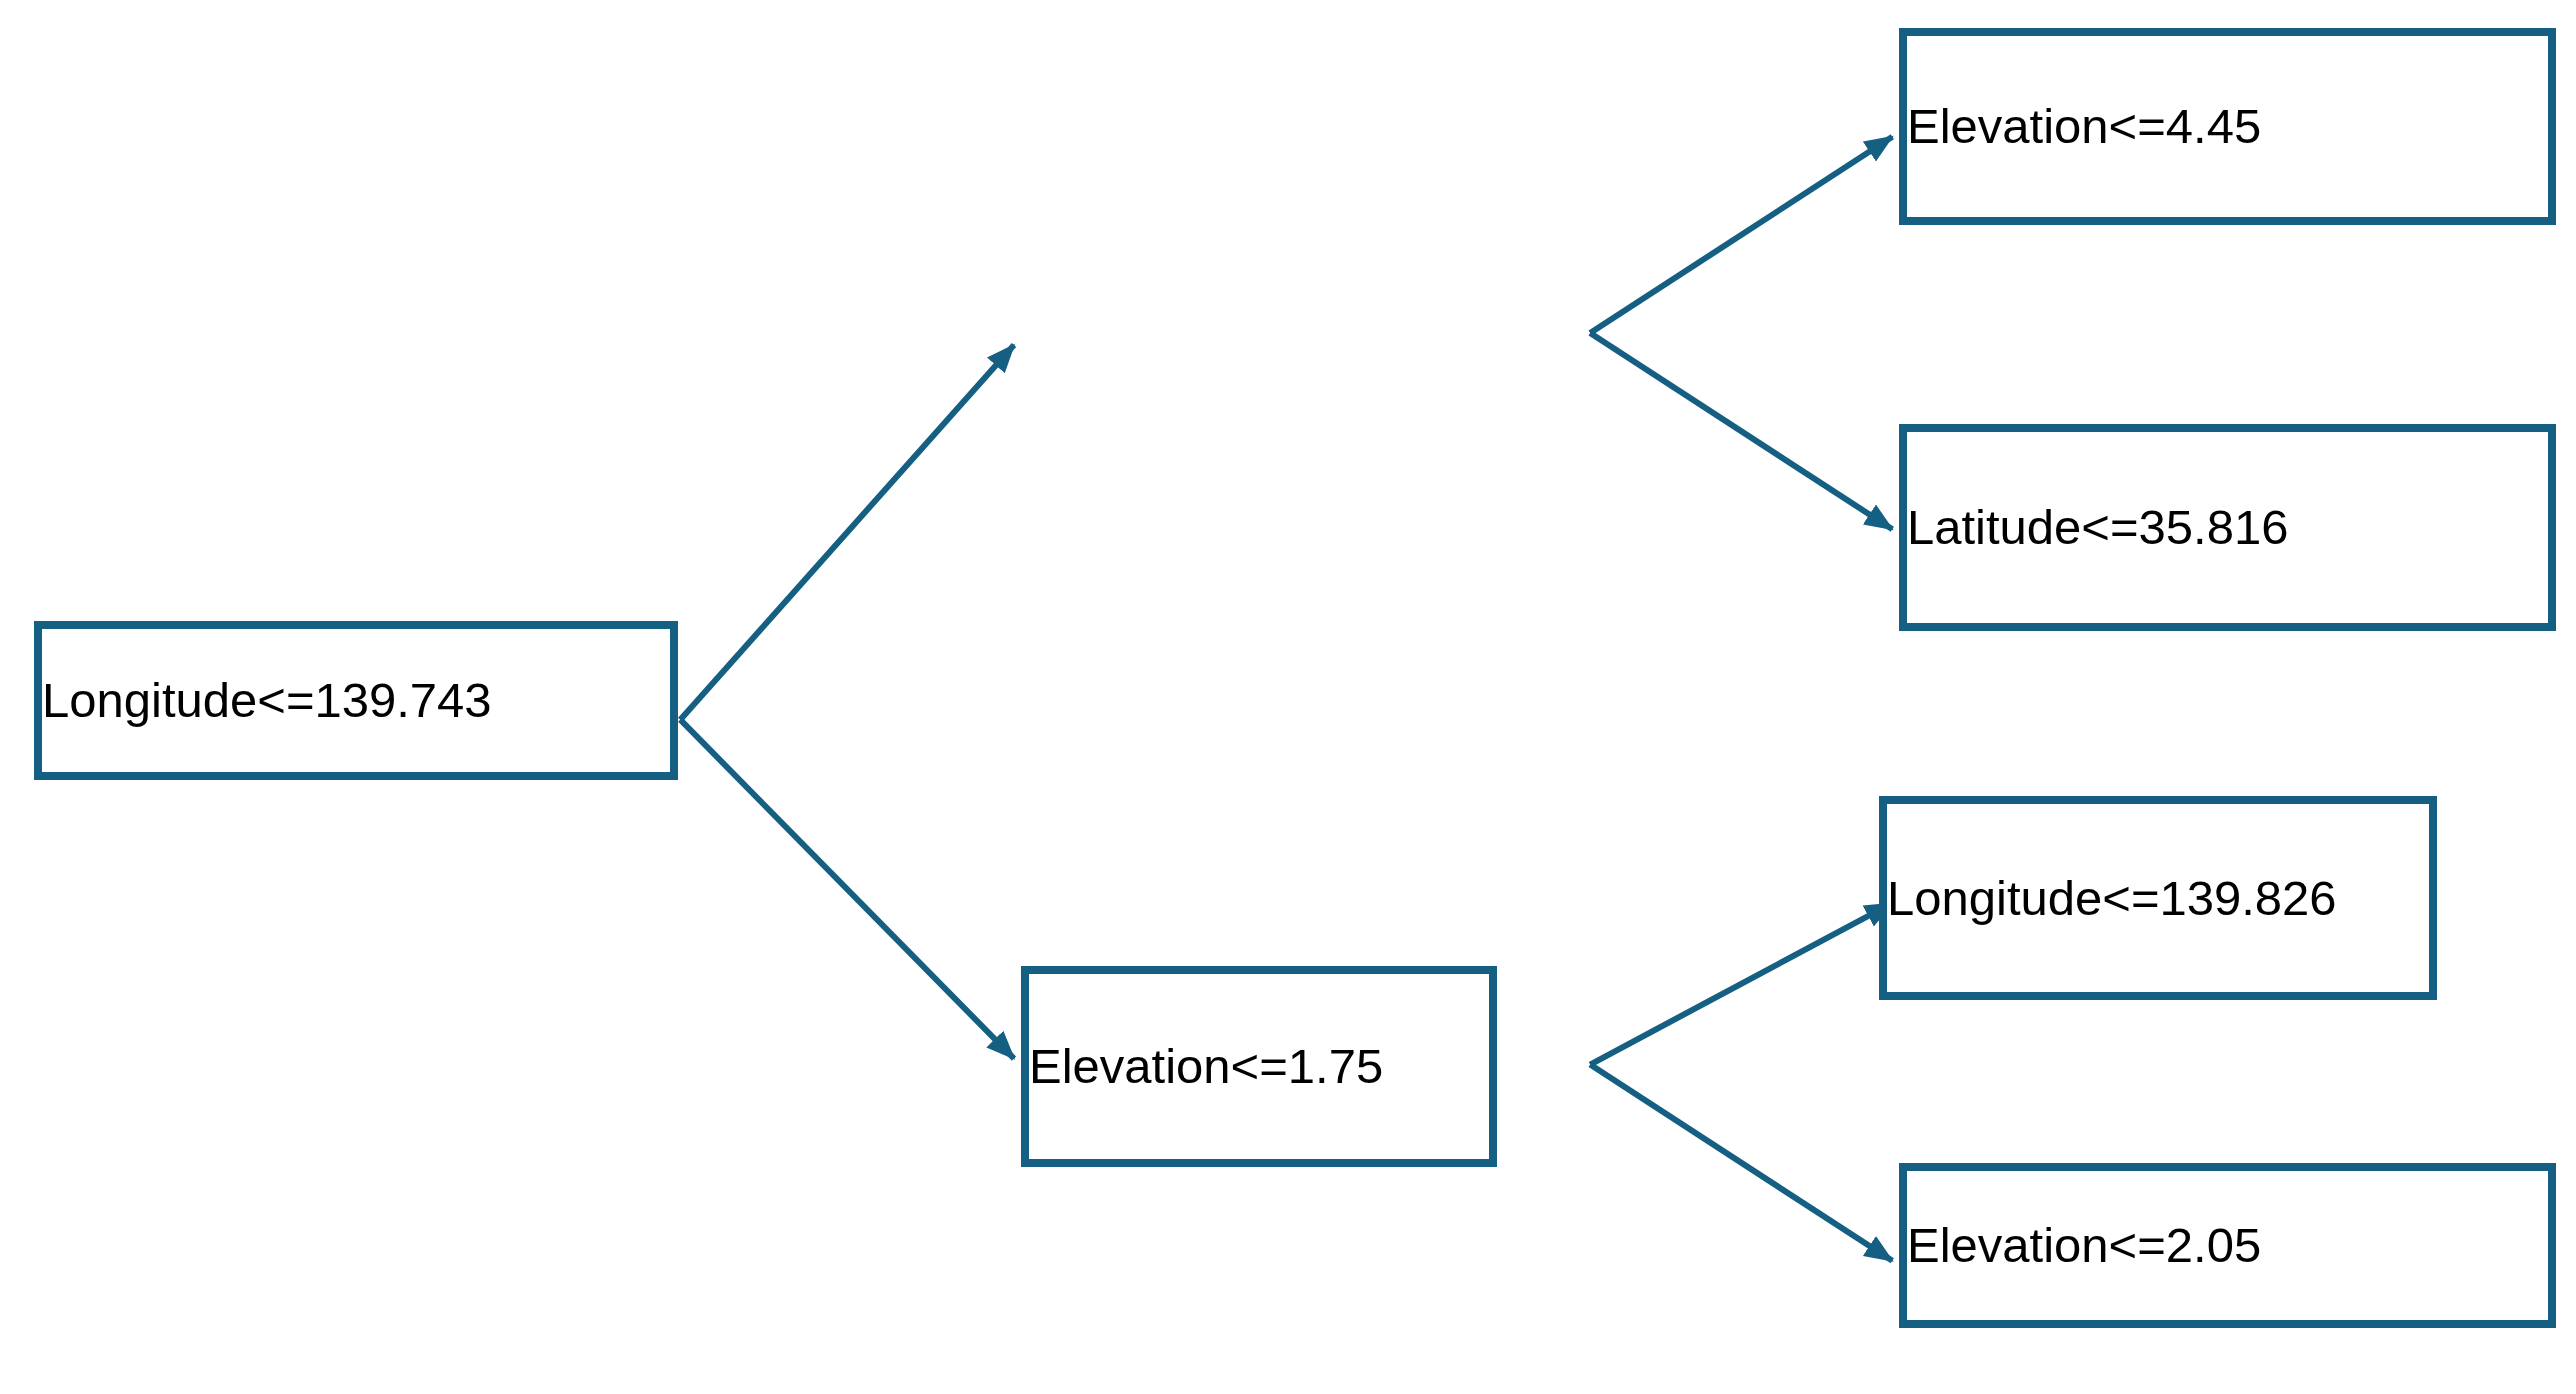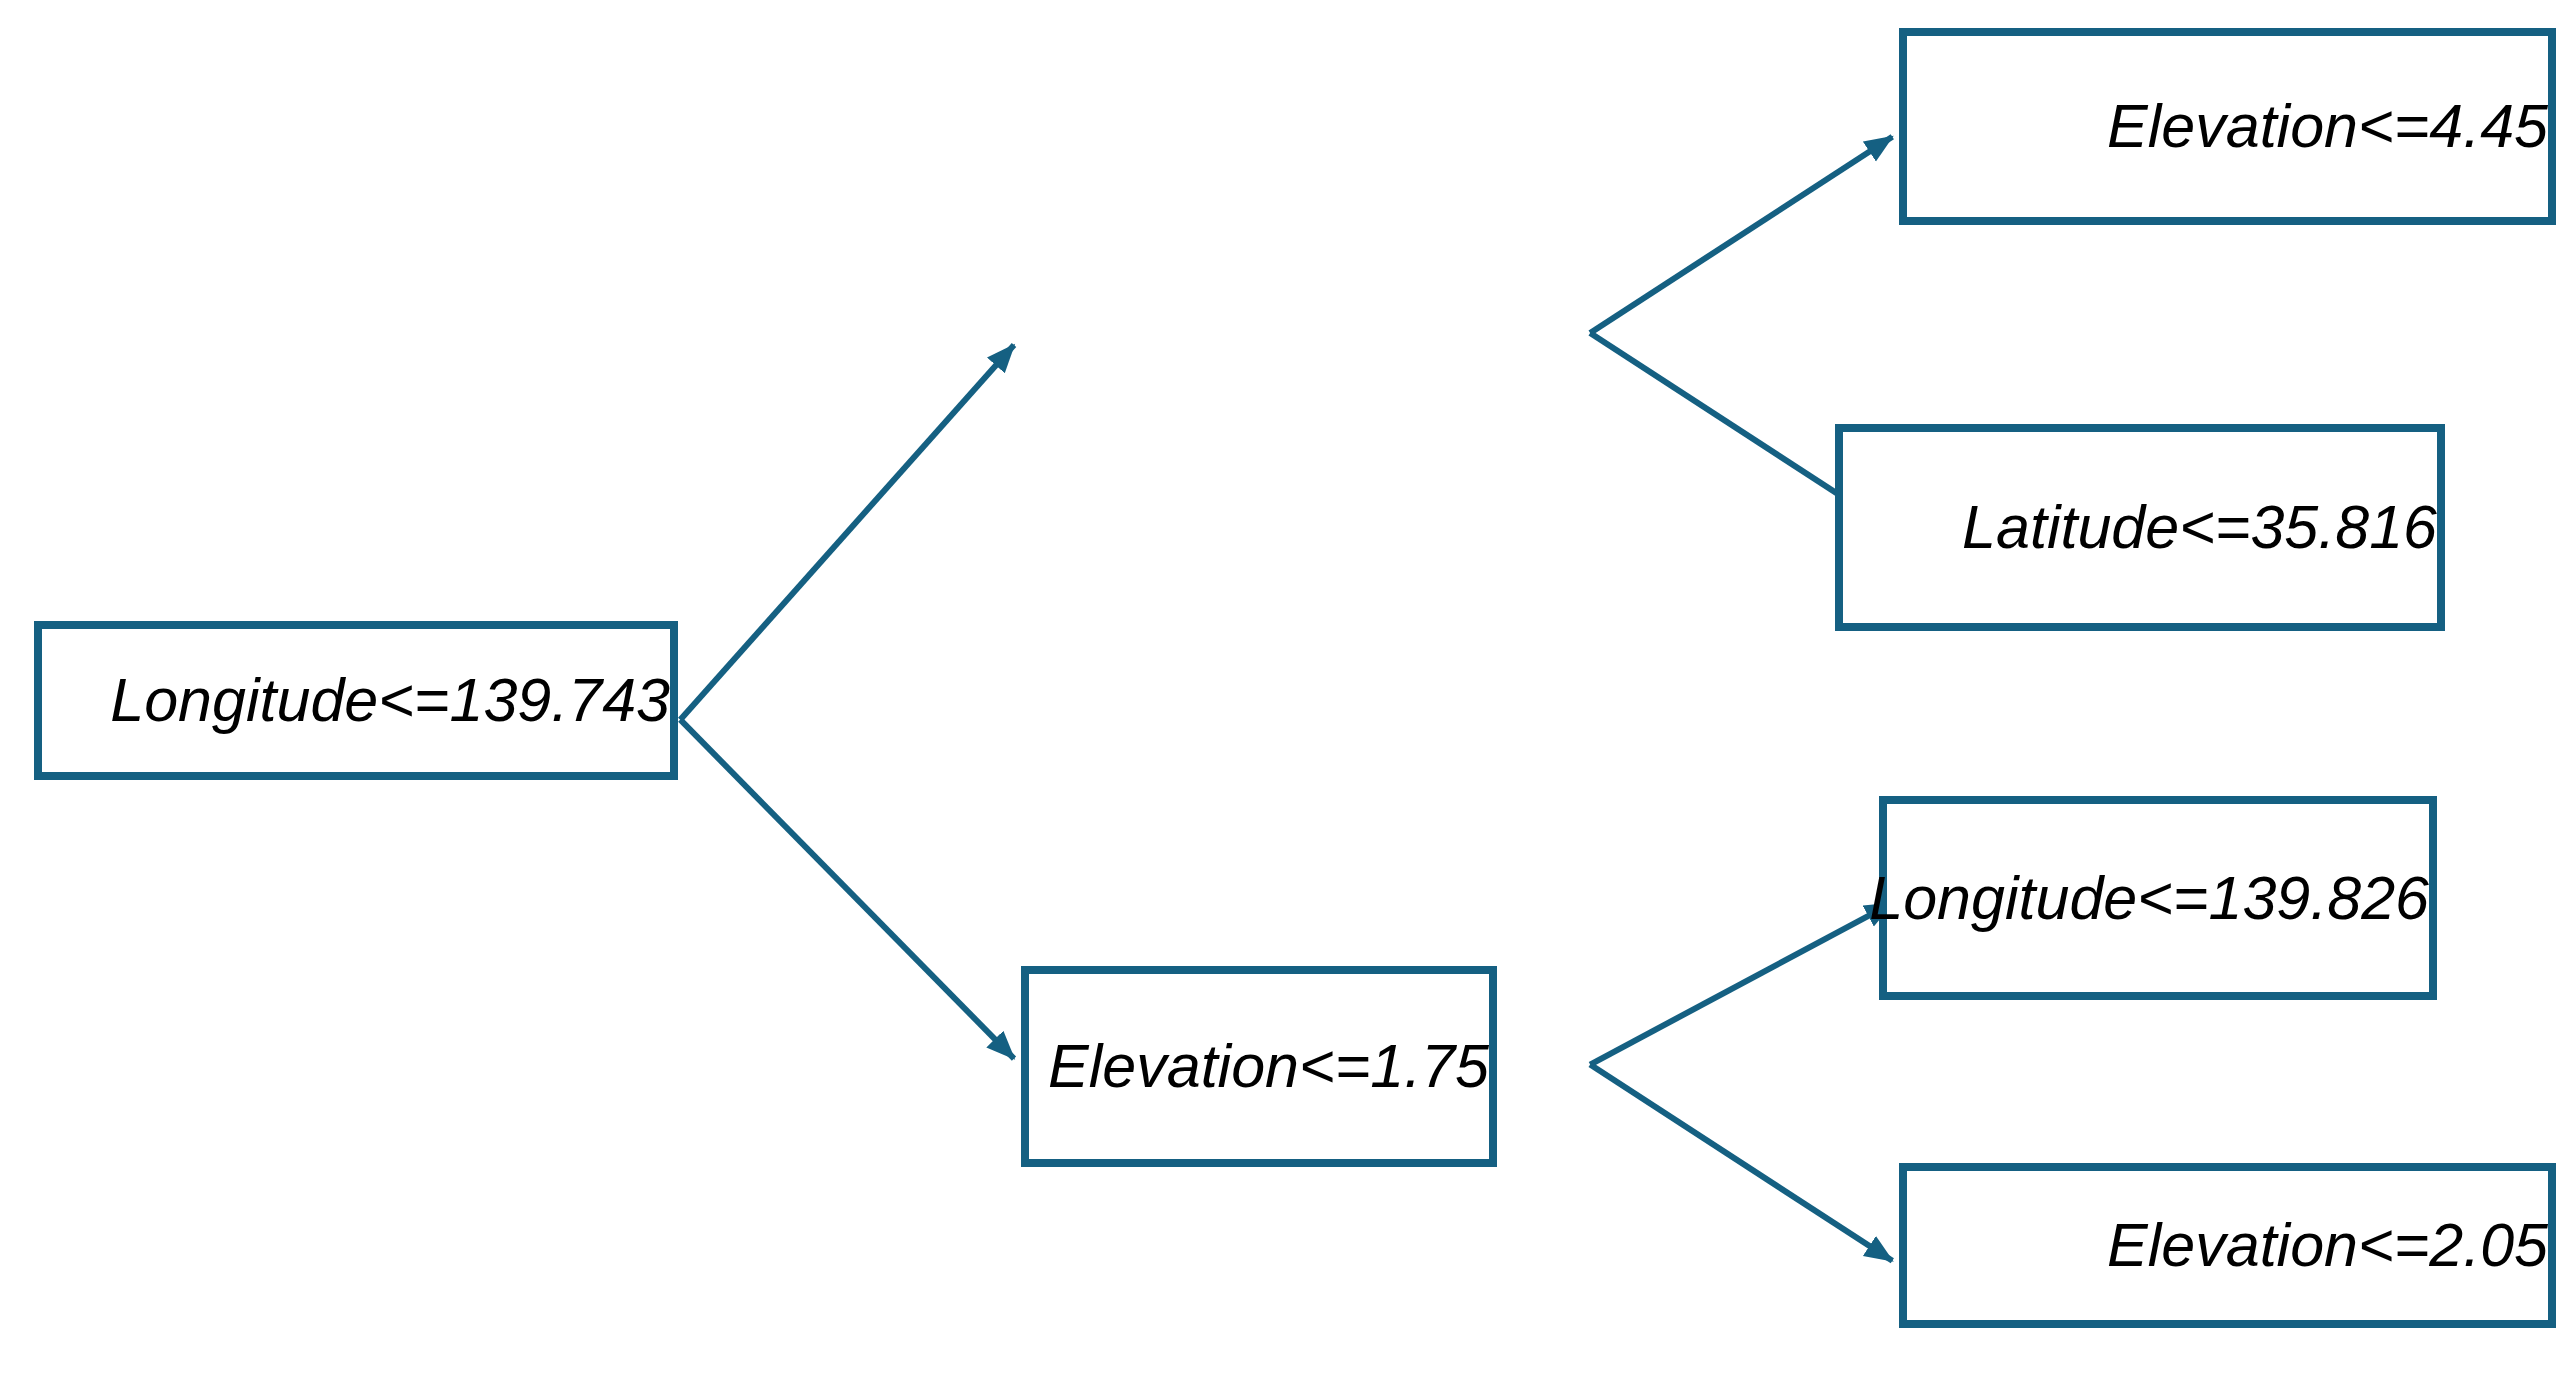--- a/index.html
+++ b/index.html
@@ -22,35 +22,34 @@
     stroke: var(--accent);
     stroke-width: 7;
     fill: none;
   }
   .arrowhead { fill: var(--accent); }
   .node {
     position: absolute;
     background: var(--node-fill);
     border: 8.5px solid var(--accent);
     color: var(--text);
-    font-size: 61px;
+    font-size: 49px;
     line-height: 1;
     display: flex;
     align-items: center;
-    justify-content: flex-end;
+    justify-content: flex-start;
     white-space: nowrap;
     text-align: center;
-    font-style: italic;
   }
   
   .node-root            { left: 34px;   top: 621px;  width: 644px; height: 159px; }
   .node-latitude-branch { left: 1021px; top: 230px;  width: 567px; height: 200px; }
   .node-elevation-branch{ left: 1021px; top: 966px; width: 476px; height: 201px; }
   .node-elevation-leaf-1{ left: 1899px; top: 28px;   width: 657px; height: 197px; }
-  .node-latitude-leaf   { left: 1835px; top: 424px;  width: 610px; height: 207px; padding-left: 7px; }
+  .node-latitude-leaf   { left: 1899px; top: 424px;  width: 657px; height: 207px; }
   .node-longitude-leaf  { left: 1879px; top: 796px;  width: 558px; height: 204px; }
   .node-elevation-leaf-2{ left: 1899px; top: 1163px; width: 657px; height: 165px; }
 </style>
 </head>
 <body>
 
 <div class="canvas">
 
   <svg class="connector-layer" viewBox="0 0 3018 1634" xmlns="http://www.w3.org/2000/svg">
     <defs>

